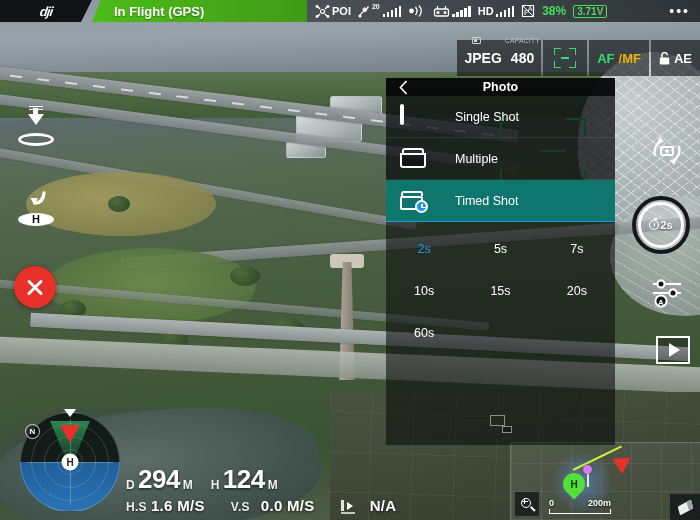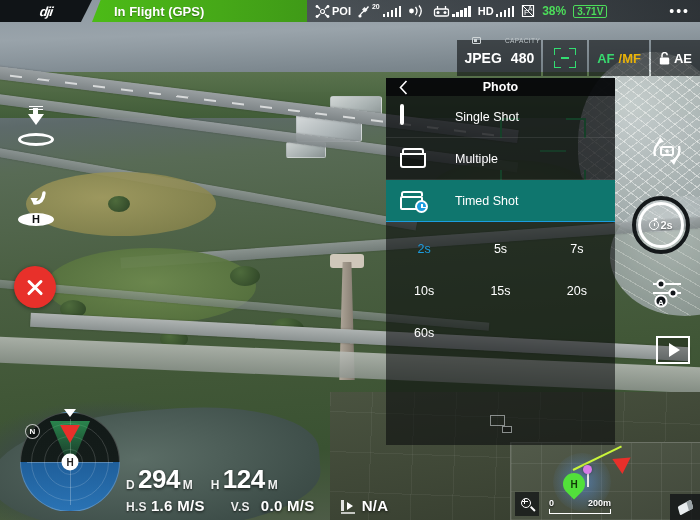--- a/index.html
+++ b/index.html
@@ -915,21 +915,21 @@
     </div>
     <div class="tl-row2">
       <span style="display:flex;align-items:flex-end;gap:4px">
         <span class="t-sub">H.S</span>
         <span class="t-mid">1.6 M/S</span>
       </span>
       <span style="display:flex;align-items:flex-end;gap:11px">
         <span class="t-sub">V.S</span>
         <span class="t-mid">0.0 M/S</span>
       </span>
-      <span style="display:flex;align-items:flex-end;gap:3px">
+      <span style="display:flex;align-items:flex-end;gap:11px">
         <svg class="dist-icon" viewBox="0 0 16 14">
           <rect x="0" y="0" width="3" height="11" fill="#fff" opacity=".85"></rect>
           <path d="M6 2 L12 6 L6 10 Z" fill="#fff"></path>
           <rect x="0" y="12" width="14" height="2" fill="#fff" opacity=".7"></rect>
         </svg>
         <span class="t-mid">N/A</span>
       </span>
     </div>
   </div>
 

